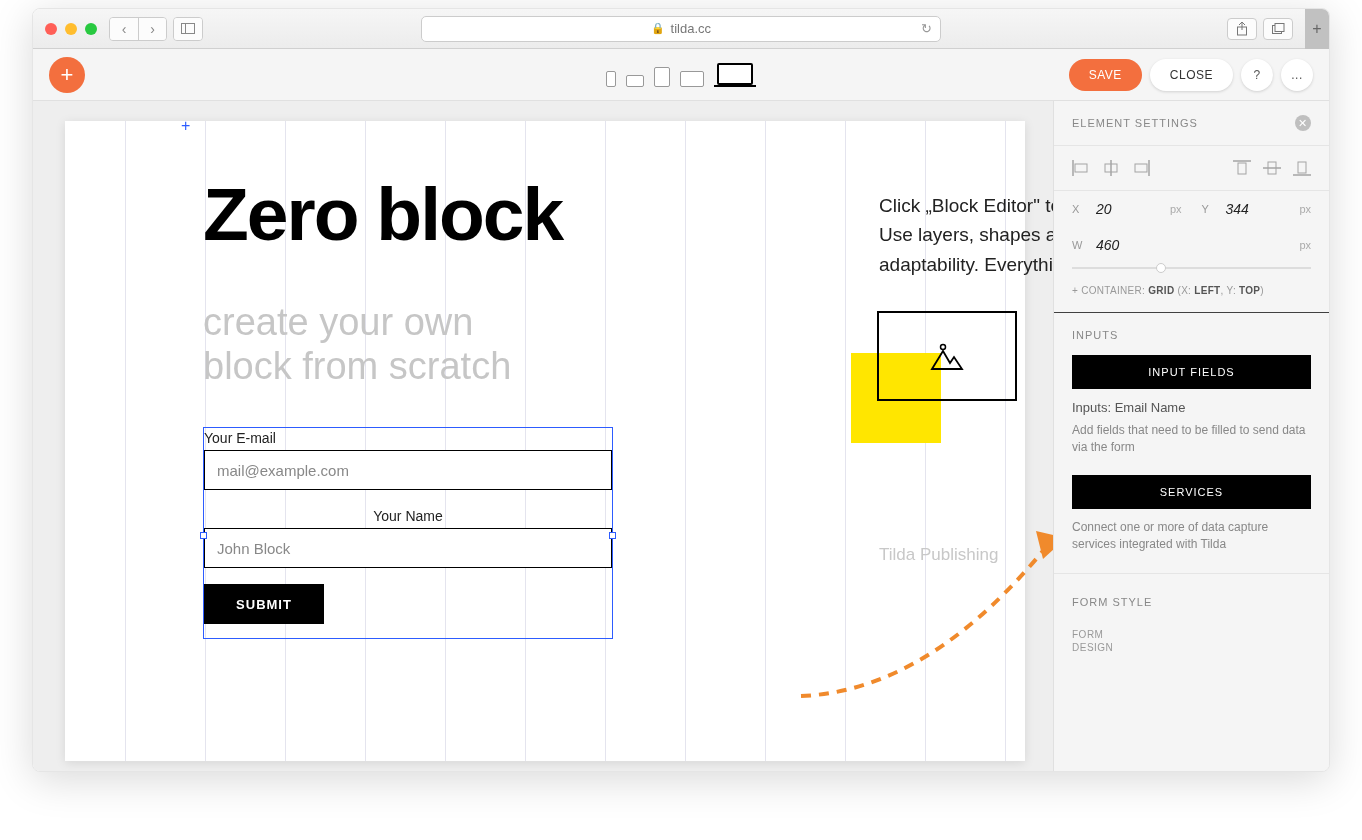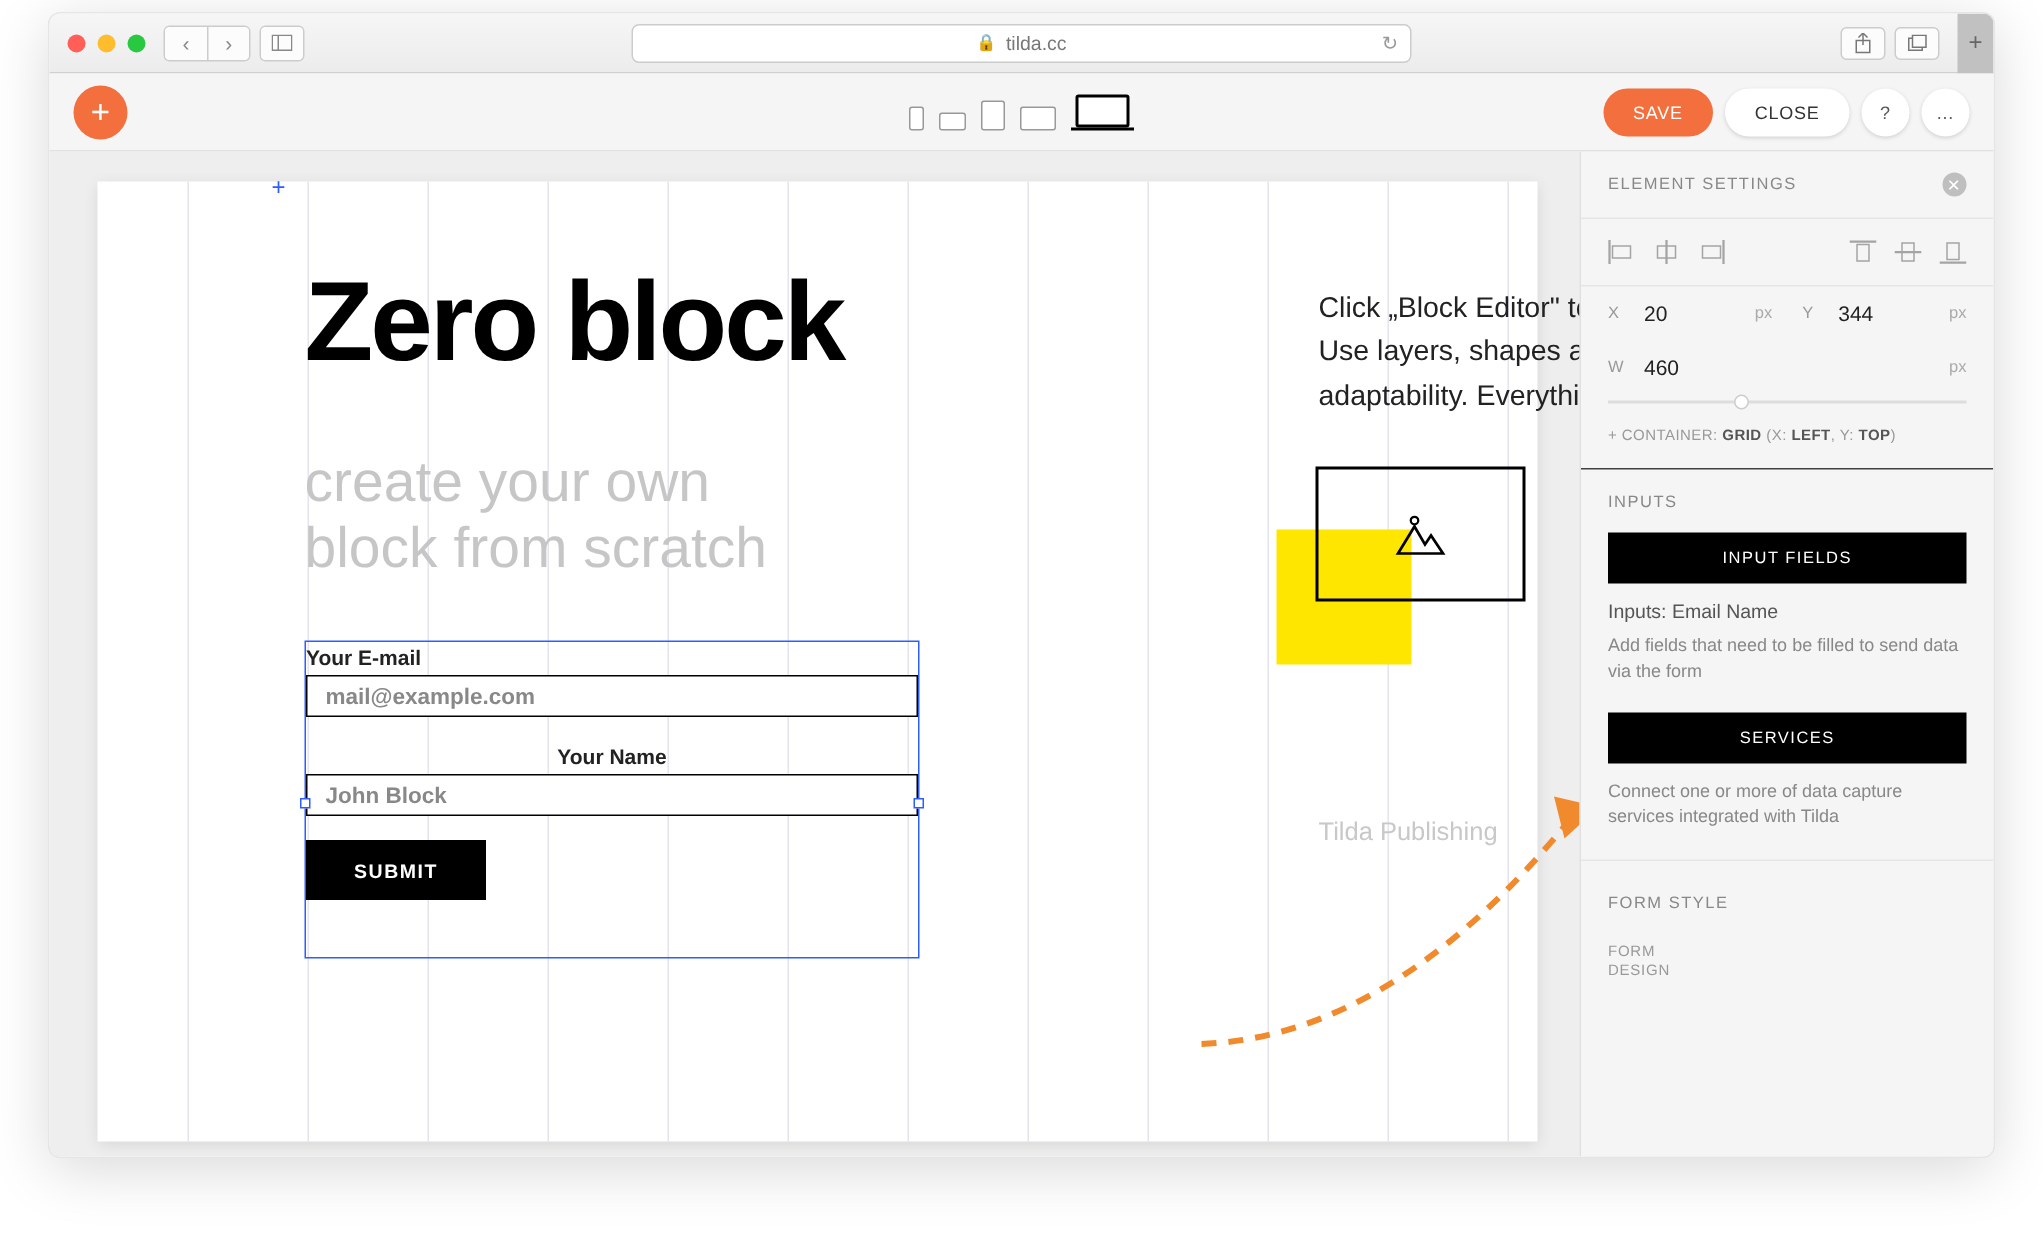--- a/index.html
+++ b/index.html
@@ -45,38 +45,38 @@
 .watermark { position:absolute; left:814px; top:424px; color:#c8c8c8; font-size:17px; }
 .yellow-sq { position:absolute; left:786px; top:232px; width:90px; height:90px; background:#ffe600; }
 .img-frame { position:absolute; left:812px; top:190px; width:140px; height:90px; border:2px solid #000; background:transparent; display:flex; align-items:center; justify-content:center; }
 .img-frame svg { width:34px; height:30px; }
 
 
 .form-sel { position:absolute; left:138px; top:306px; width:410px; height:212px; border:1px solid #2d5cff; }
 .sel-handle{position:absolute;width:7px;height:7px;background:#fff;border:1px solid #2d5cff;}
 .sel-handle.l{left:-4px;top:104px;} .sel-handle.r{right:-4px;top:104px;}
 .field-label { font-size:14px; color:#222; padding:2px 0 4px; }
-.text-input { width:100%; height:28px; border:1px solid #000; padding:0 12px; font-size:15px; color:#888; display:flex; align-items:center; background:#fff; }
-.field-block { padding:0;font-weight:bold; }
+.text-input { width:100%; height:40px; border:1px solid #000; padding:0 12px; font-size:15px; color:#888; display:flex; align-items:center; background:#fff; }
+.field-block { padding:0; }
 .field-block + .field-block { margin-top:16px;text-align:center; }
 .submit-btn { margin-top:16px; width:120px; height:40px; background:#000; color:#fff; font-size:13px; letter-spacing:1px; display:flex; align-items:center; justify-content:center; font-weight:600; }
 
 
 .arrow { position:absolute; left:716px; top:400px; width:290px; height:180px; pointer-events:none; }
 
 
 .panel { position:absolute; top:0; right:0; width:276px; bottom:0; background:#f5f5f5; border-left:1px solid #e0e0e0; overflow:auto; font-size:13px; color:#555; }
 .panel-header { padding:14px 18px; font-size:11px; letter-spacing:1px; color:#888; border-bottom:1px solid #e5e5e5; display:flex; align-items:center; }
 .panel-close { margin-left:auto; width:16px; height:16px; border-radius:50%; background:#bfbfbf; color:#fff; font-size:11px; display:flex; align-items:center; justify-content:center; }
 .align-row { display:flex; gap:12px; padding:14px 18px; border-bottom:1px solid #e5e5e5; }
 .align-ico { width:18px; height:16px; opacity:.5; }
 .align-gap { flex:1; }
 .coord-row { display:flex; align-items:center; gap:10px; padding:10px 18px; }
 .coord-lbl { font-size:11px; color:#999; width:14px; }
-.coord-val { font-size:14px; color:#222; width:50px; }
+.coord-val { font-size:14px; color:#222; width:50px;font-style:italic; }
 .coord-unit { font-size:11px; color:#aaa; margin-left:auto; }
 .slider { margin:4px 18px 10px; height:2px; background:#ddd; position:relative; }
 .slider-thumb { position:absolute; left:35%; top:-4px; width:10px; height:10px; border-radius:50%; background:#fff; border:1px solid #ccc; }
 .container-txt { padding:6px 18px 16px; font-size:10px; color:#999; letter-spacing:.3px; border-bottom:1px solid #404040; }
 .b { color:#555; font-weight:600; }
 .section-title { padding:16px 18px 10px; font-size:11px; letter-spacing:1px; color:#888; }
 .black-btn { margin:4px 18px 10px; height:34px; background:#000; color:#fff; font-size:11px; letter-spacing:1px; display:flex; align-items:center; justify-content:center; font-weight:500; }
 .help-txt { padding:0 18px 14px; font-size:12px; color:#888; line-height:1.45; }
 .help-txt.first { color:#555; font-size:13px; padding-bottom:4px; }
 .divider { height:1px; background:#e5e5e5; margin:6px 0; }

